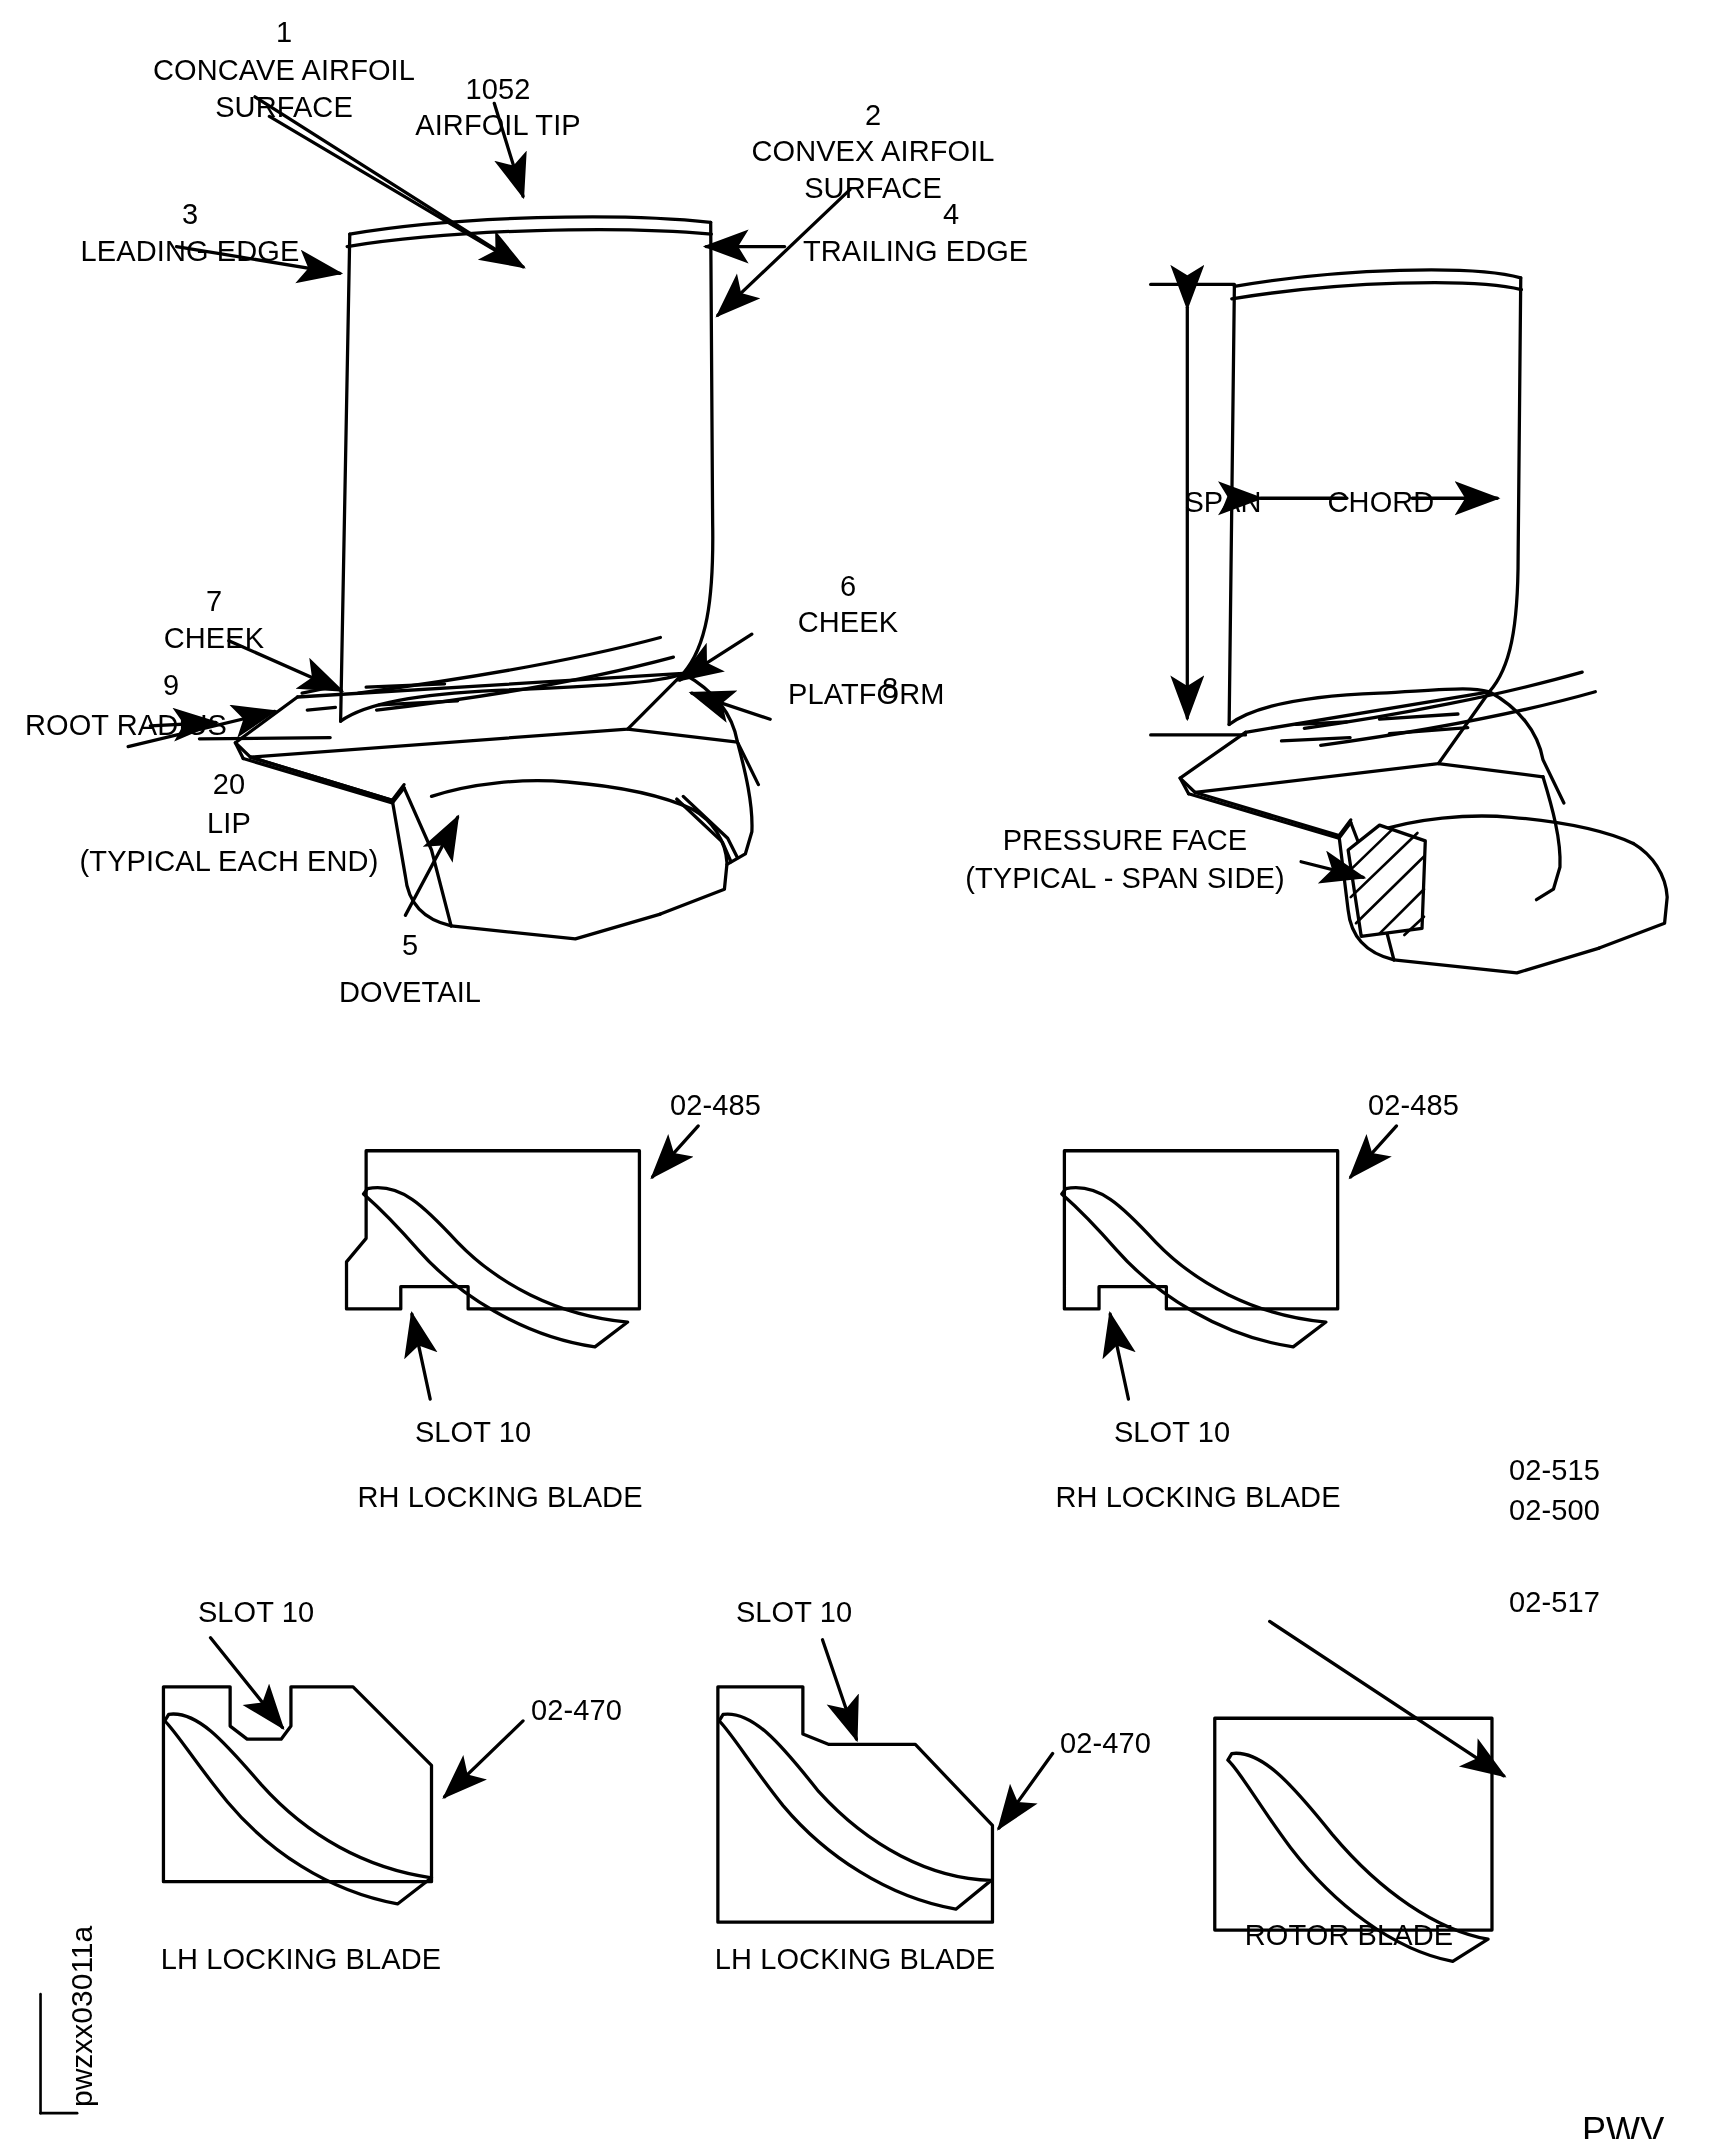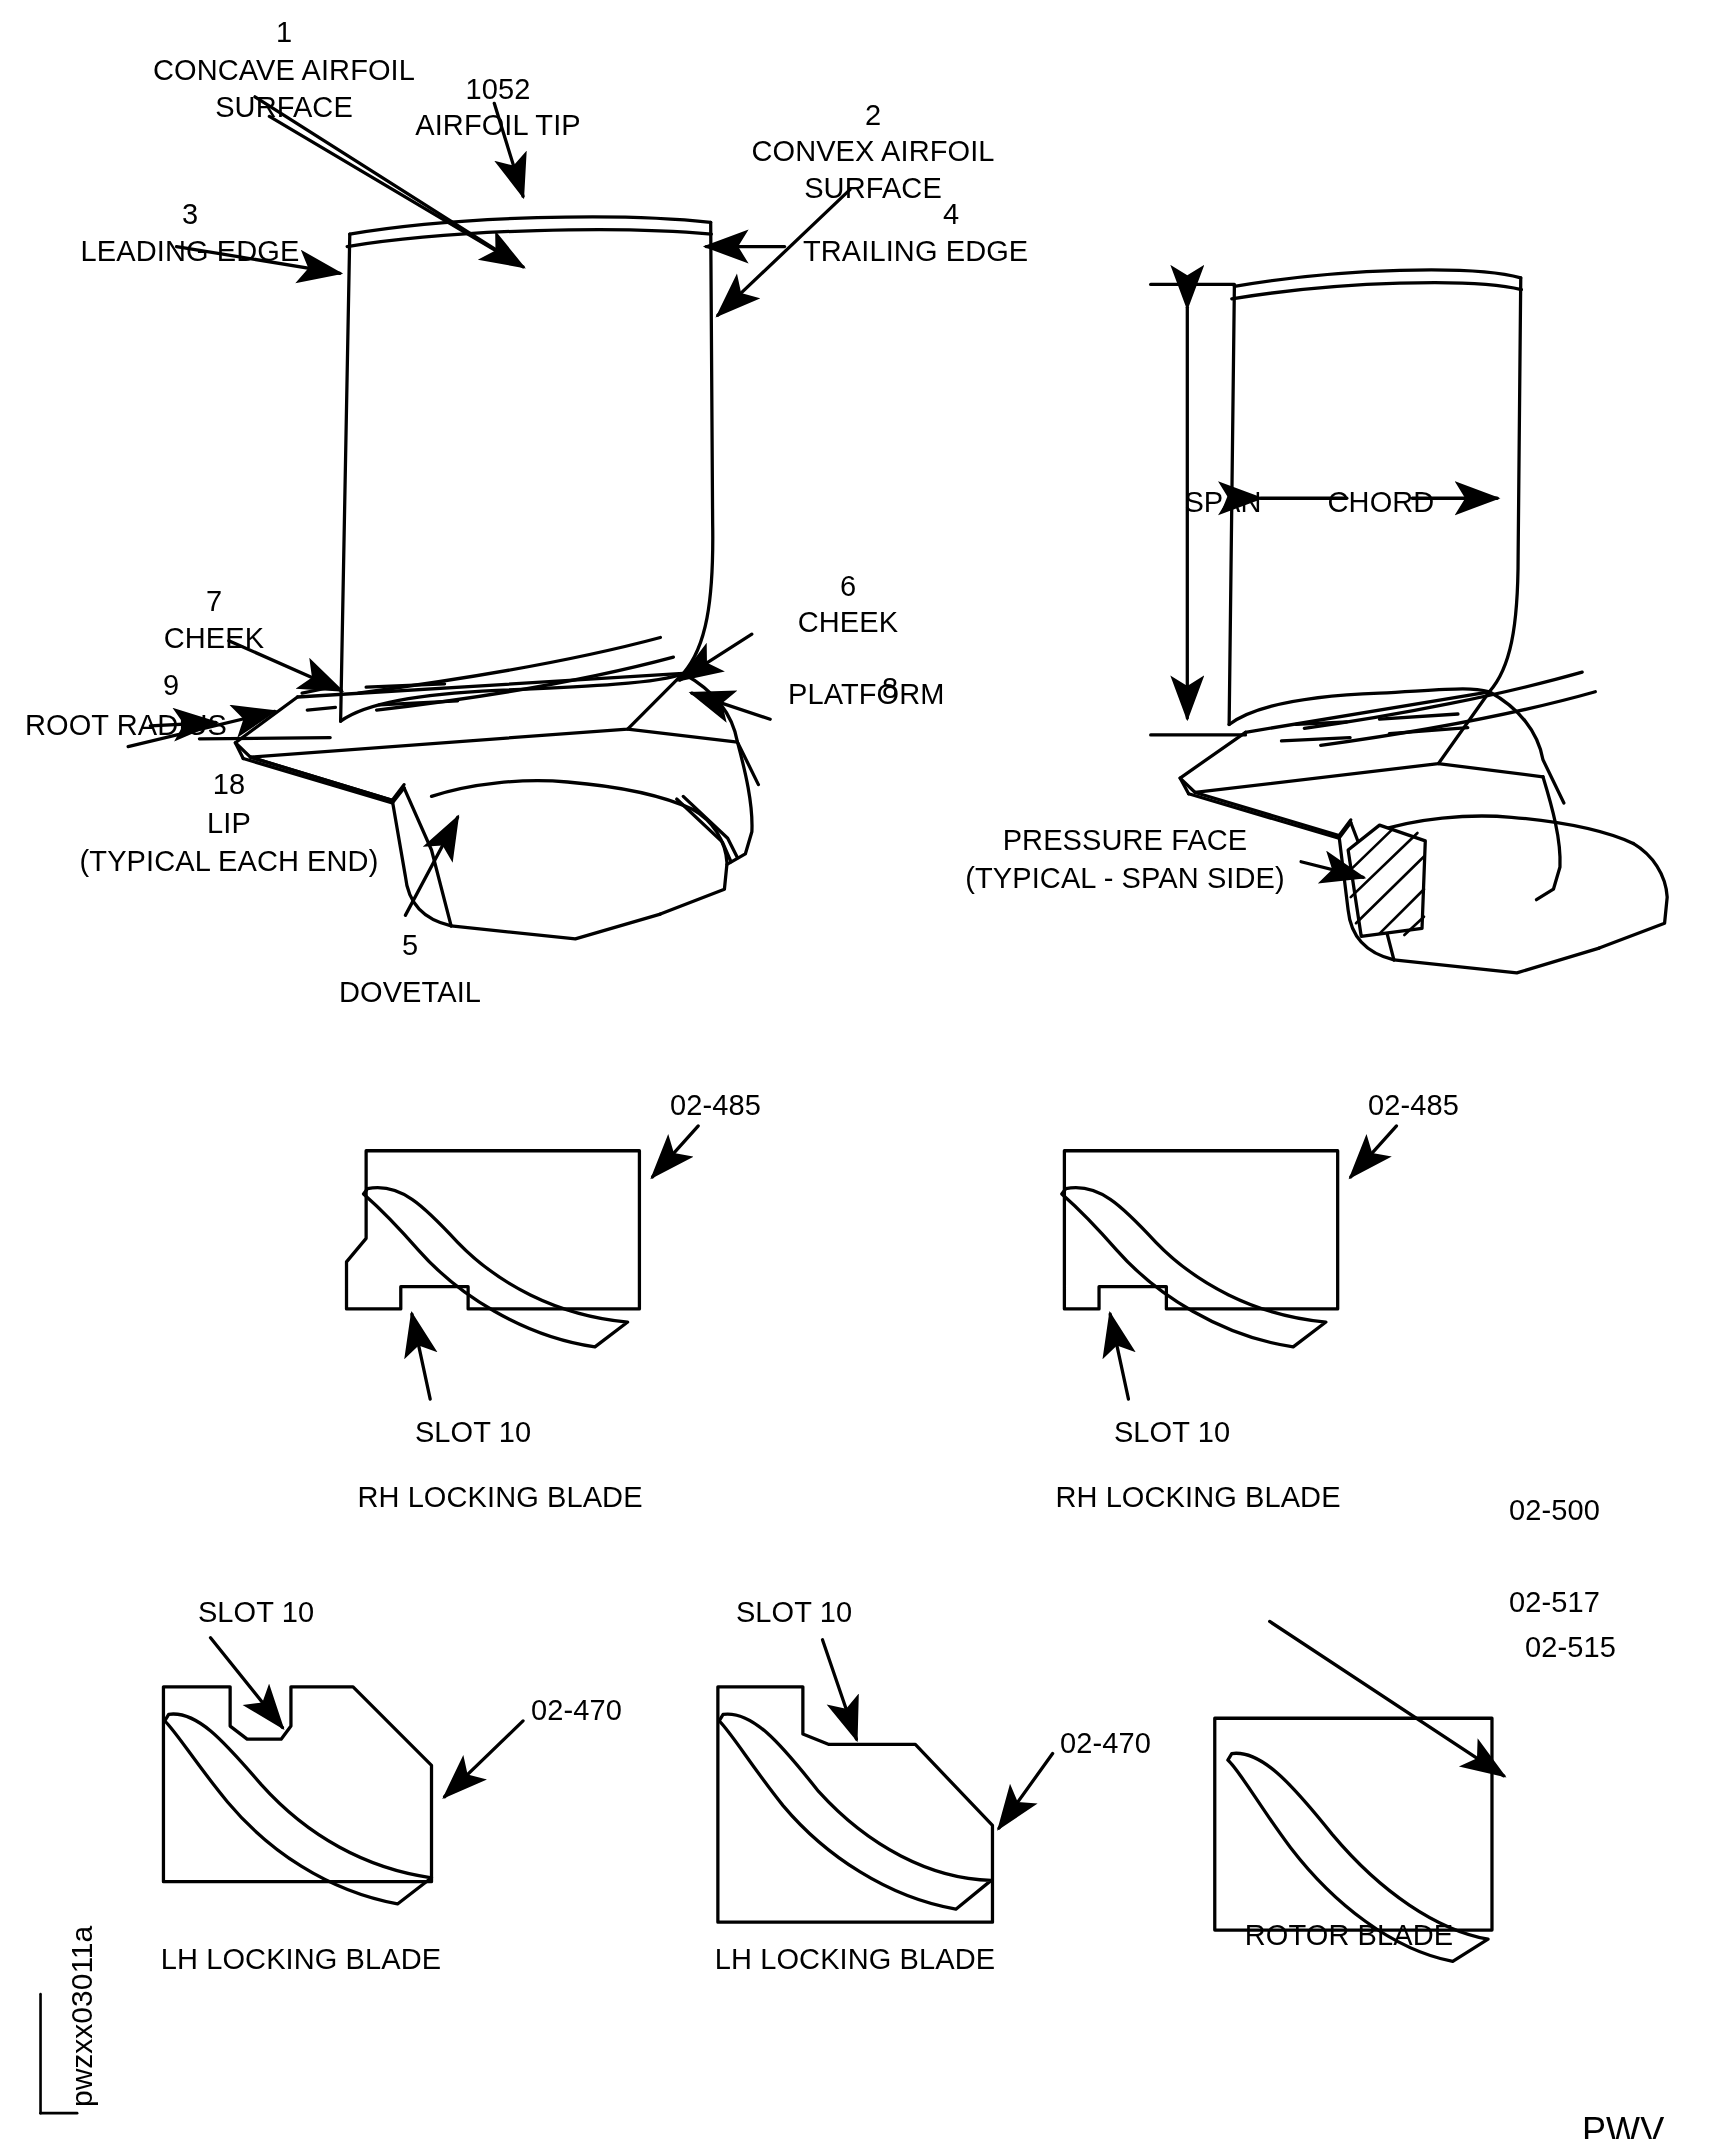--- a/index.html
+++ b/index.html
@@ -207,21 +207,21 @@
 
   <div class="lbl c" style="left:848px; top:568px;">6</div>
   <div class="lbl c" style="left:848px; top:604px;">CHEEK</div>
 
   <div class="lbl c" style="left:890px; top:670px;">8</div>
   <div class="lbl l" style="left:788px; top:676px;">PLATFORM</div>
 
   <div class="lbl c" style="left:171px; top:667px;">9</div>
   <div class="lbl l" style="left:25px; top:707px;">ROOT RADIUS</div>
 
-  <div class="lbl c" style="left:229px; top:766px;">18</div>
+  <div class="lbl c" style="left:229px; top:766px;">20</div>
   <div class="lbl c" style="left:229px; top:805px;">LIP</div>
   <div class="lbl c" style="left:229px; top:843px;">(TYPICAL EACH END)</div>
 
   <div class="lbl c" style="left:410px; top:927px;">5</div>
   <div class="lbl c" style="left:410px; top:974px;">DOVETAIL</div>
 
   <div class="lbl c" style="left:1223px; top:484px;">SPAN</div>
   <div class="lbl c" style="left:1381px; top:484px;">CHORD</div>
   <div class="lbl c" style="left:1125px; top:822px;">PRESSURE FACE</div>
   <div class="lbl c" style="left:1125px; top:860px;">(TYPICAL - SPAN SIDE)</div>
@@ -236,21 +236,21 @@
 
   <div class="lbl c" style="left:256px; top:1594px;">SLOT 10</div>
   <div class="lbl l" style="left:531px; top:1692px;">02-470</div>
   <div class="lbl c" style="left:301px; top:1941px;">LH LOCKING BLADE</div>
 
   <div class="lbl c" style="left:794px; top:1594px;">SLOT 10</div>
   <div class="lbl l" style="left:1060px; top:1725px;">02-470</div>
   <div class="lbl c" style="left:855px; top:1941px;">LH LOCKING BLADE</div>
 
   <div class="lbl l" style="left:1509px; top:1492px;">02-500</div>
-  <div class="lbl l" style="left:1509px; top:1629px;margin-left:16px;">02-515</div>
+  <div class="lbl l" style="left:1509px; top:1452px;">02-515</div>
   <div class="lbl l" style="left:1509px; top:1584px;">02-517</div>
   <div class="lbl c" style="left:1349px; top:1917px;">ROTOR BLADE</div>
 
 
   <div class="lbl l" style="left:1582px; top:2060px; font-size:36px;margin-top:48px;">PWV</div>
 
   <div class="vert" style="left:65px; top:2107px;">pwzxx03011a</div>
 
 </div>
 

